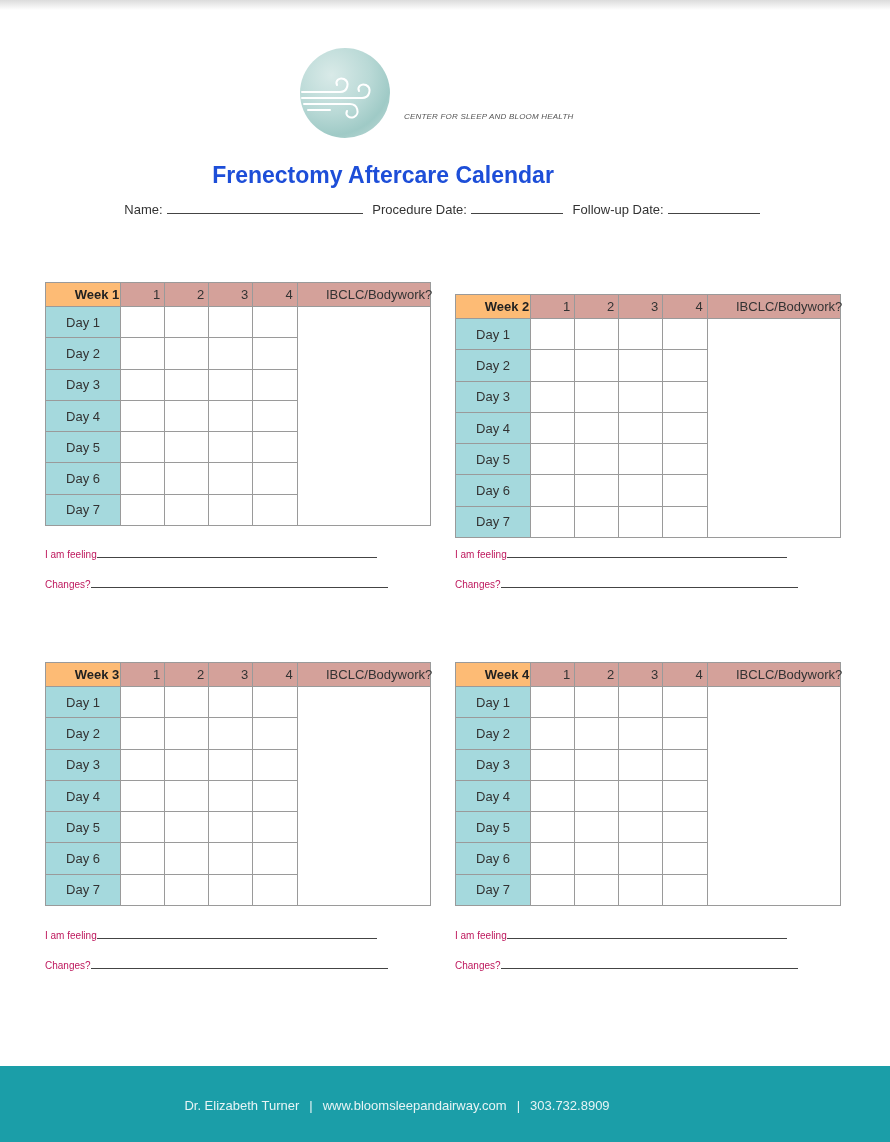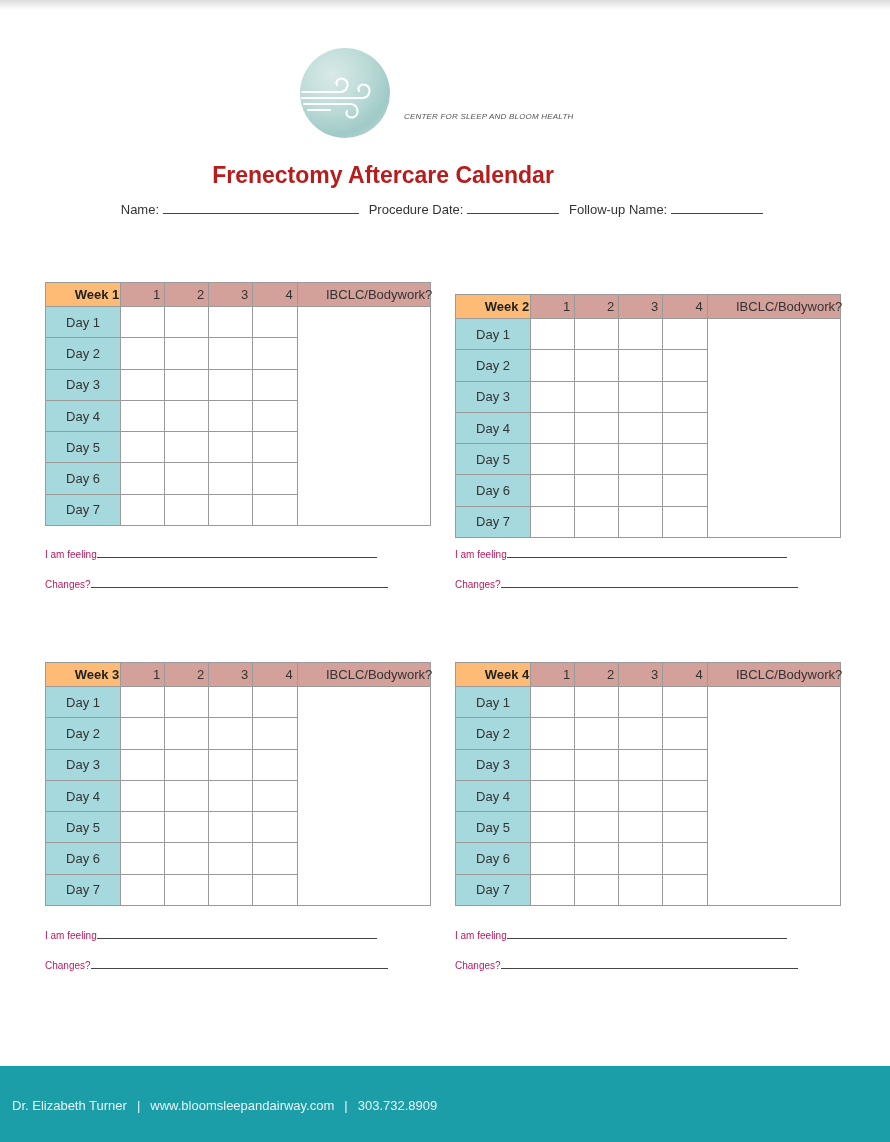--- a/index.html
+++ b/index.html
@@ -4,35 +4,35 @@
 <style>
   html,body{margin:0;padding:0;}
   body{width:890px;height:1142px;position:relative;background:#fff;font-family:"Liberation Sans",sans-serif;color:#3a3a3a;overflow:hidden;}
   .topshade{position:absolute;left:0;top:0;width:890px;height:10px;background:linear-gradient(#dcdcdc,#fff);}
   .logo{position:absolute;left:300px;top:48px;width:300px;height:92px;}
   .logo-circle{position:absolute;left:0;top:0;width:90px;height:90px;border-radius:50%;
     background:radial-gradient(circle at 35% 30%,#d9eae8 0%,#b9d9d6 45%,#9fcac6 70%,#c9dfdc 100%);}
   .logo-circle svg{position:absolute;left:0;top:0;}
   .brand{position:absolute;left:102px;top:8px;font-size:50px;letter-spacing:1px;color:#4a4a4a;font-weight:normal;line-height:56px;}
   .tagline{position:absolute;left:104px;top:64px;font-size:8px;font-style:italic;color:#555;letter-spacing:0.2px;white-space:nowrap;}
-  .title{position:absolute;left:0;width:766px;top:162px;text-align:center;font-size:23px;color:#b91c1c;font-weight:bold;}
+  .title{position:absolute;left:0;width:766px;top:162px;text-align:center;font-size:23px;color:#1d4ed8;font-weight:bold;}
   .fields{position:absolute;left:0;width:890px;top:201px;text-align:center;font-size:13px;color:#333;white-space:nowrap;}
   .fields .line{display:inline-block;border-bottom:1px solid #444;height:12px;vertical-align:baseline;margin:0 6px 0 4px;}
   table.cal{position:absolute;border-collapse:collapse;font-size:13px;table-layout:fixed;}
   table.cal td, table.cal th{border:1px solid #9a9a9a;padding:0;text-align:center;font-weight:normal;}
   table.cal th{height:23px;background:#d4a19a;color:#333;padding-left:28px;}
   table.cal th.wk{background:#fdbb75;font-weight:bold;color:#222;}
   table.cal td{height:30.3px;}
   table.cal td.day{background:#a5d9dd;color:#333;}
   table.cal td.ib{background:#fff;}
   .notes{position:absolute;font-size:10px;color:#be185d;white-space:nowrap;}
   .notes div{height:30px;}
   .notes .ul{display:inline-block;border-bottom:1px solid #444;height:13px;}
   .footer{position:absolute;left:0;top:1066px;width:890px;height:76px;background:#1b9ea8;}
-  .footer .txt{position:absolute;left:12px;width:786px;top:32px;text-align:left;color:#e6f4f5;font-size:13px;}
+  .footer .txt{position:absolute;left:4px;width:786px;top:32px;text-align:center;color:#e6f4f5;font-size:13px;}
   .footer .sep{margin:0 10px;}
 </style>
 </head>
 <body>
 
 <div class="topshade"></div>
 
 <div class="logo">
   <div class="logo-circle">
     <svg width="90" height="90" viewBox="0 0 90 90">
@@ -45,21 +45,21 @@
     </svg>
   </div>
   <div class="tagline">CENTER FOR SLEEP AND BLOOM HEALTH</div>
 </div>
 
 <div class="title">Frenectomy Aftercare Calendar</div>
 
 <div class="fields">
   <span>Name:</span><span class="line" style="width:196px"></span>
   <span>Procedure Date:</span><span class="line" style="width:92px"></span>
-  <span>Follow-up Name:</span><span class="line" style="width:92px"></span>
+  <span>Follow-up Date:</span><span class="line" style="width:92px"></span>
 </div>
 
 <div id="tables">
     <table class="cal" style="left: 45px; top: 282px; width: 385px;">
       <colgroup>
         <col style="width:75px">
         <col style="width:44px">
         <col style="width:44px">
         <col style="width:44px">
         <col style="width:45px">

